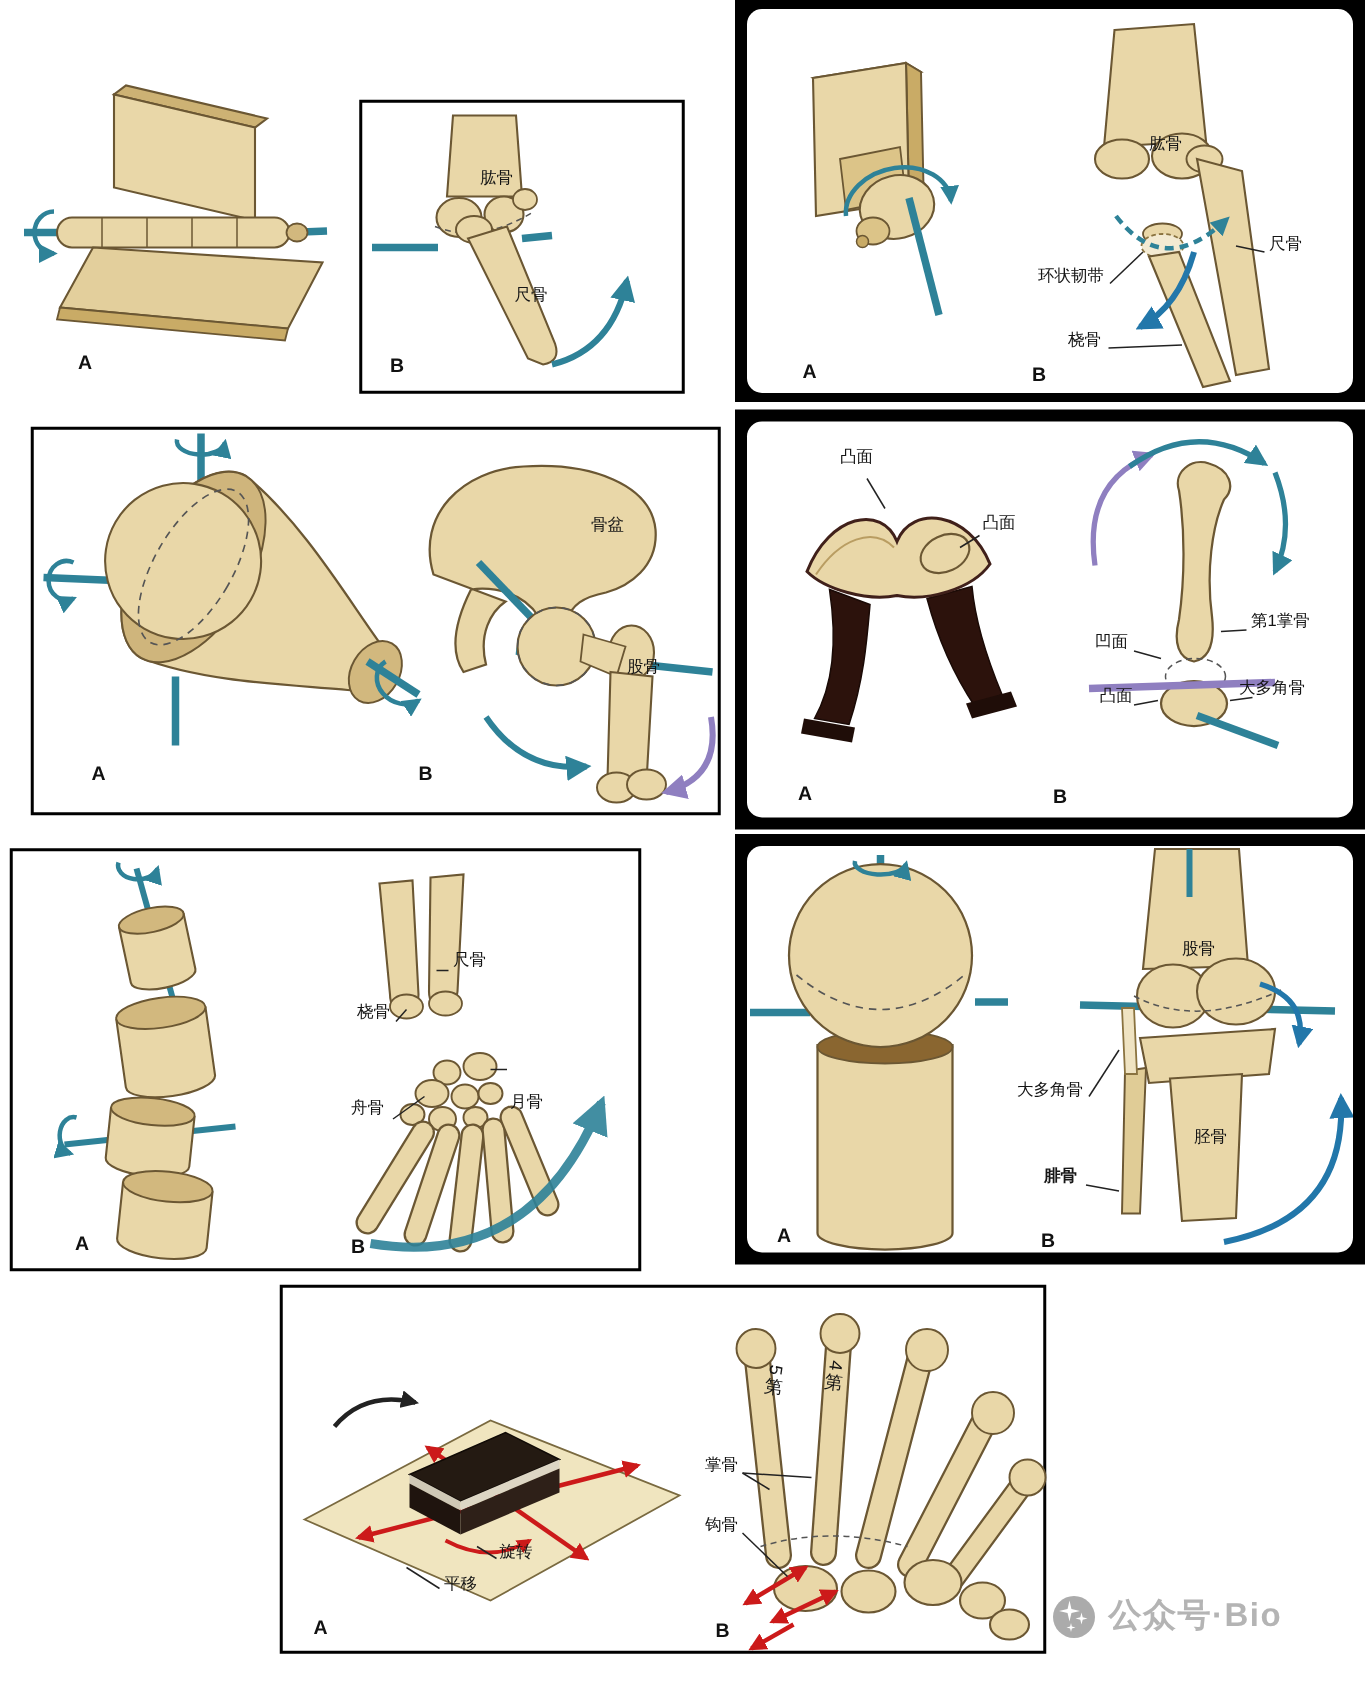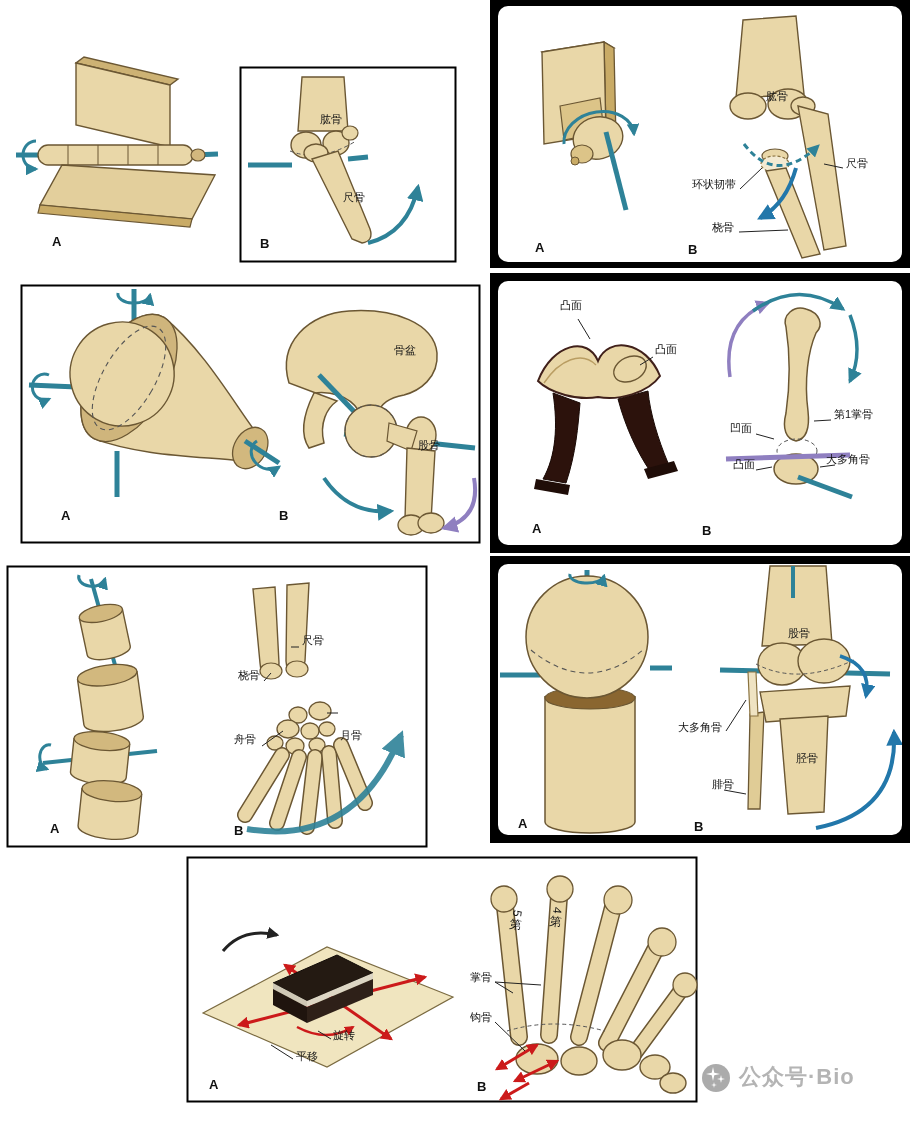--- a/index.html
+++ b/index.html
@@ -294,21 +294,21 @@
           <polygon points="250,108 258,108 260,152 252,152" fill="#efe3c2" stroke="#8a7340" stroke-width="1.2"></polygon>
           <path d="M 342,92 Q 374,102 368,132" fill="none" stroke="#2277aa" stroke-width="3.5" marker-end="url(#mBlue)"></path>
           <path d="M 318,264 Q 400,248 396,168" fill="none" stroke="#2277aa" stroke-width="4" marker-end="url(#mBlue)"></path>
           <line x1="228" y1="167" x2="248" y2="136" stroke="#222" stroke-width="1"></line>
           <line x1="226" y1="226" x2="248" y2="230" stroke="#222" stroke-width="1"></line>
         </g>
       </svg>
       <span class="lbl" style="left:290px; top:63px;">股骨</span>
       <span class="lbl" style="left:180px; top:157px;">大多角骨</span>
       <span class="lbl" style="left:298px; top:188px;">胫骨</span>
-      <span class="lbl" style="left:214px; top:214px;">腓骨</span>
+      <span class="lbl" style="left:198px; top:214px;font-weight:bold;">腓骨</span>
       <span class="letter" style="left:20px; top:252px;">A</span>
       <span class="letter" style="left:196px; top:255px;">B</span>
     </div>
   </div>
 
   <div class="panel" style="left:185px; top:855px; width:515px; height:250px;">
     <svg class="draw" width="515" height="250" viewBox="0 0 515 250">
       <rect x="2.5" y="2.5" width="509" height="244" fill="#fff" stroke="#000" stroke-width="2"></rect>
       <g>
         <polygon points="18,158 142,92 268,142 142,212" fill="#f0e5bf" stroke="#7a6a40" stroke-width="1.2"></polygon>

